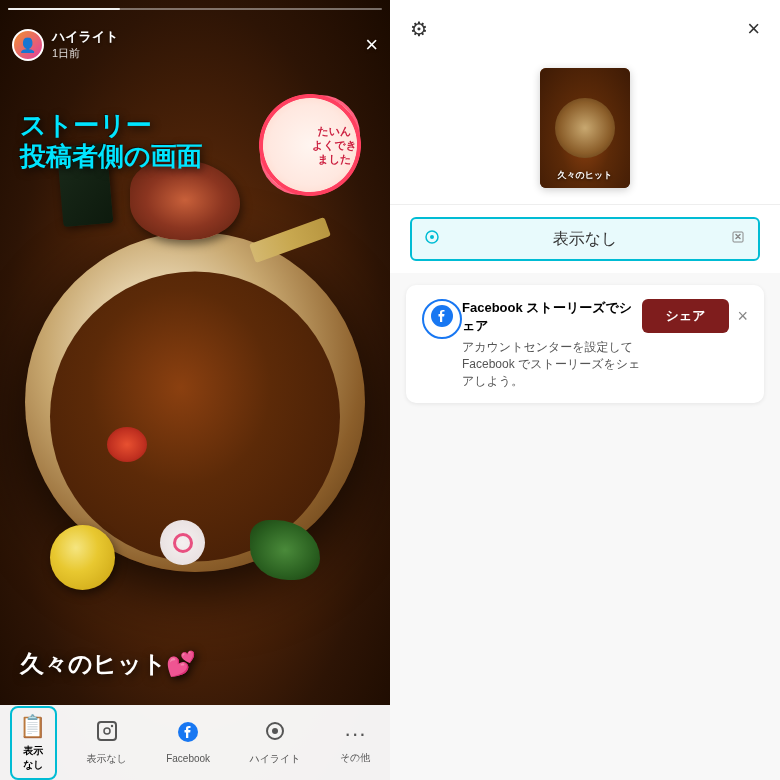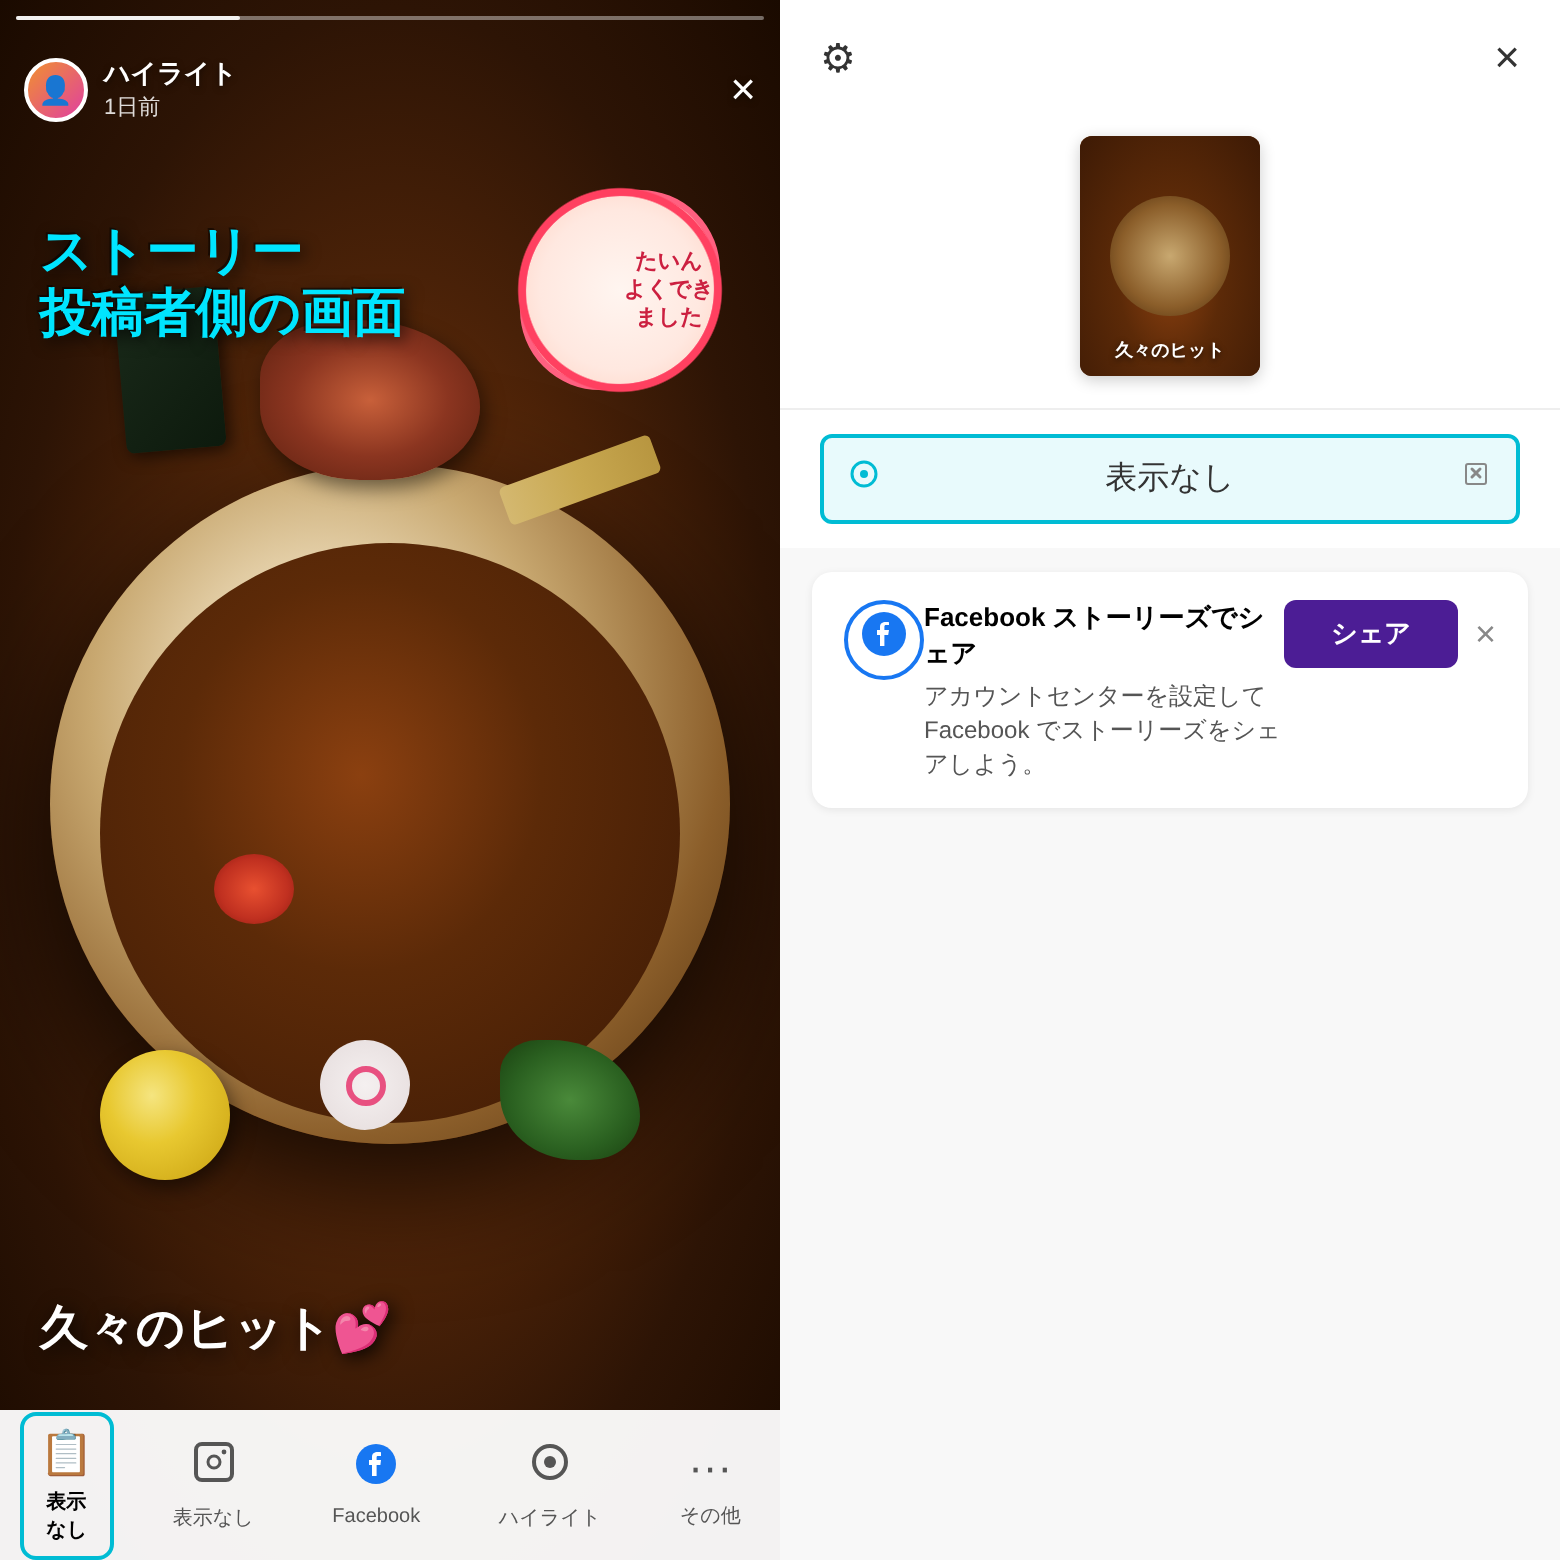--- a/index.html
+++ b/index.html
@@ -490,21 +490,21 @@
     }
 
     .fb-action-area {
       display: flex;
       align-items: center;
       gap: 8px;
       flex-shrink: 0;
     }
 
     .fb-share-btn {
-      background: #4c1d95;
+      background: #7f1d1d;
       color: #fff;
       border: none;
       border-radius: 6px;
       padding: 8px 24px;
       font-size: 13px;
       font-weight: 600;
       cursor: pointer;
     }
 
     .fb-dismiss-btn {

